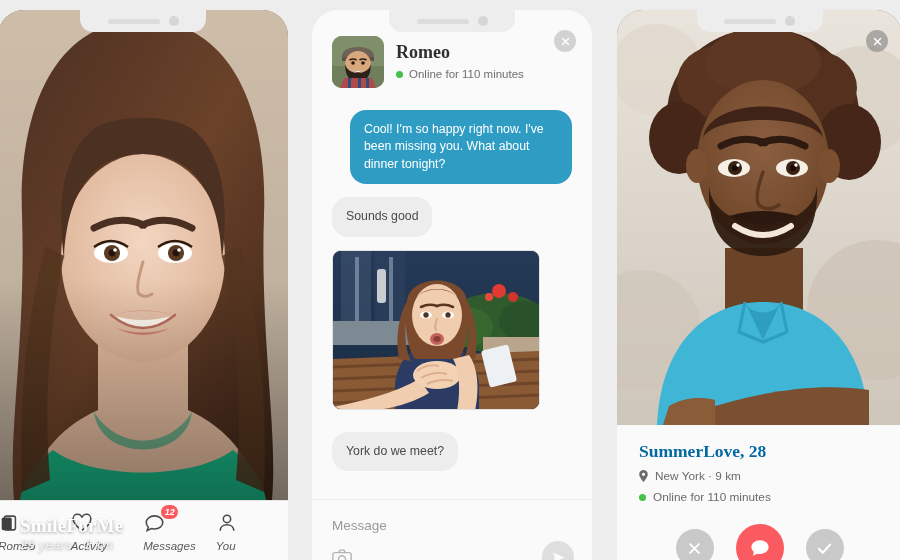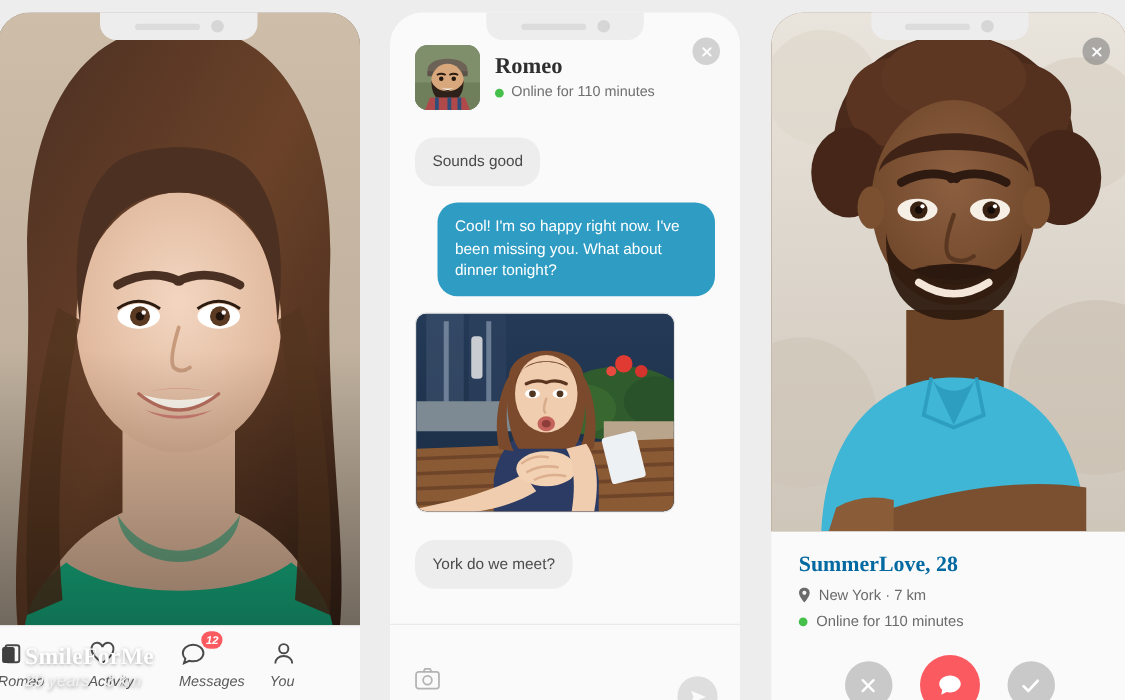--- a/index.html
+++ b/index.html
@@ -318,25 +318,25 @@
         </div>
         <div class="chat-close">
           <svg width="9" height="9" viewBox="0 0 12 12" stroke="#fff" stroke-width="2" stroke-linecap="round">
             <path d="M2 2 L10 10"></path>
               <path d="M10 2 L2 10"></path>
           </svg>
         </div>
       </div>
 
       <div class="chat-body">
+        <div class="msg-row out">
+          <div class="bub bub-out">Cool! I'm so happy right now. I've been missing you. What about dinner tonight?</div>
+        </div>
         <div class="msg-row">
           <div class="bub bub-in">Sounds good</div>
-        </div>
-        <div class="msg-row out">
-          <div class="bub bub-out">Cool! I'm so happy right now. I've been missing you. What about dinner tonight?</div>
         </div>
         <div class="msg-row">
           <div class="photo-msg">
             <svg width="208" height="160" viewBox="0 0 208 160" preserveAspectRatio="xMidYMid slice">
               <defs>
                 <linearGradient id="wallg" x1="0" y1="0" x2="0" y2="1">
                   <stop offset="0" stop-color="#243a57"></stop>
                     <stop offset="1" stop-color="#1b2c44"></stop>
                 </linearGradient>
               </defs>
@@ -399,20 +399,21 @@
               <path d="M136 104 C 146 118 146 140 142 160 L 124 160 C 128 138 126 118 120 108 Z" fill="#f0cdae"></path>
             </svg>
           </div>
         </div>
         <div class="msg-row" style="margin-top:22px">
           <div class="bub bub-in">York do we meet?</div>
         </div>
       </div>
 
       <div class="composer">
+        <div class="composer-ph">Message</div>
         <div class="cam-icon">
           <svg width="20" height="18" viewBox="0 0 24 21" fill="none" stroke="#b4b4b4" stroke-width="1.7">
             <rect x="1" y="4" width="22" height="16" rx="2.5"></rect>
             <path d="M8 4 L 9.6 1 L 14.4 1 L 16 4"></path>
             <circle cx="12" cy="12" r="4.2"></circle>
           </svg>
         </div>
         <div class="send-btn">
           <svg width="15" height="15" viewBox="0 0 24 24" fill="#fafafa">
             <path d="M3 4 L22 12 L3 20 L6 12 Z"></path>
@@ -499,21 +500,21 @@
             <path d="M10 2 L2 10"></path>
         </svg>
       </div>
 
       <div class="prof-info">
         <div class="prof-name">SummerLove, 28</div>
         <div class="prof-line">
           <svg width="9" height="12" viewBox="0 0 10 14" fill="#6b6b6b">
             <path d="M5 0 C 2.2 0 0 2.2 0 5 C 0 8.8 5 14 5 14 C 5 14 10 8.8 10 5 C 10 2.2 7.8 0 5 0 Z M5 6.9 A 1.9 1.9 0 1 1 5 3.1 A 1.9 1.9 0 0 1 5 6.9 Z"></path>
           </svg>
-          <span>New York · 7 km</span>
+          <span>New York · 9 km</span>
         </div>
         <div class="prof-line">
           <span class="dot-green"></span>
           <span>Online for 110 minutes</span>
         </div>
 
         <div class="prof-actions">
           <div class="pcirc">
             <svg width="15" height="15" viewBox="0 0 24 24" stroke="#fff" stroke-width="3" stroke-linecap="round">
               <path d="M5 5 L19 19"></path>

